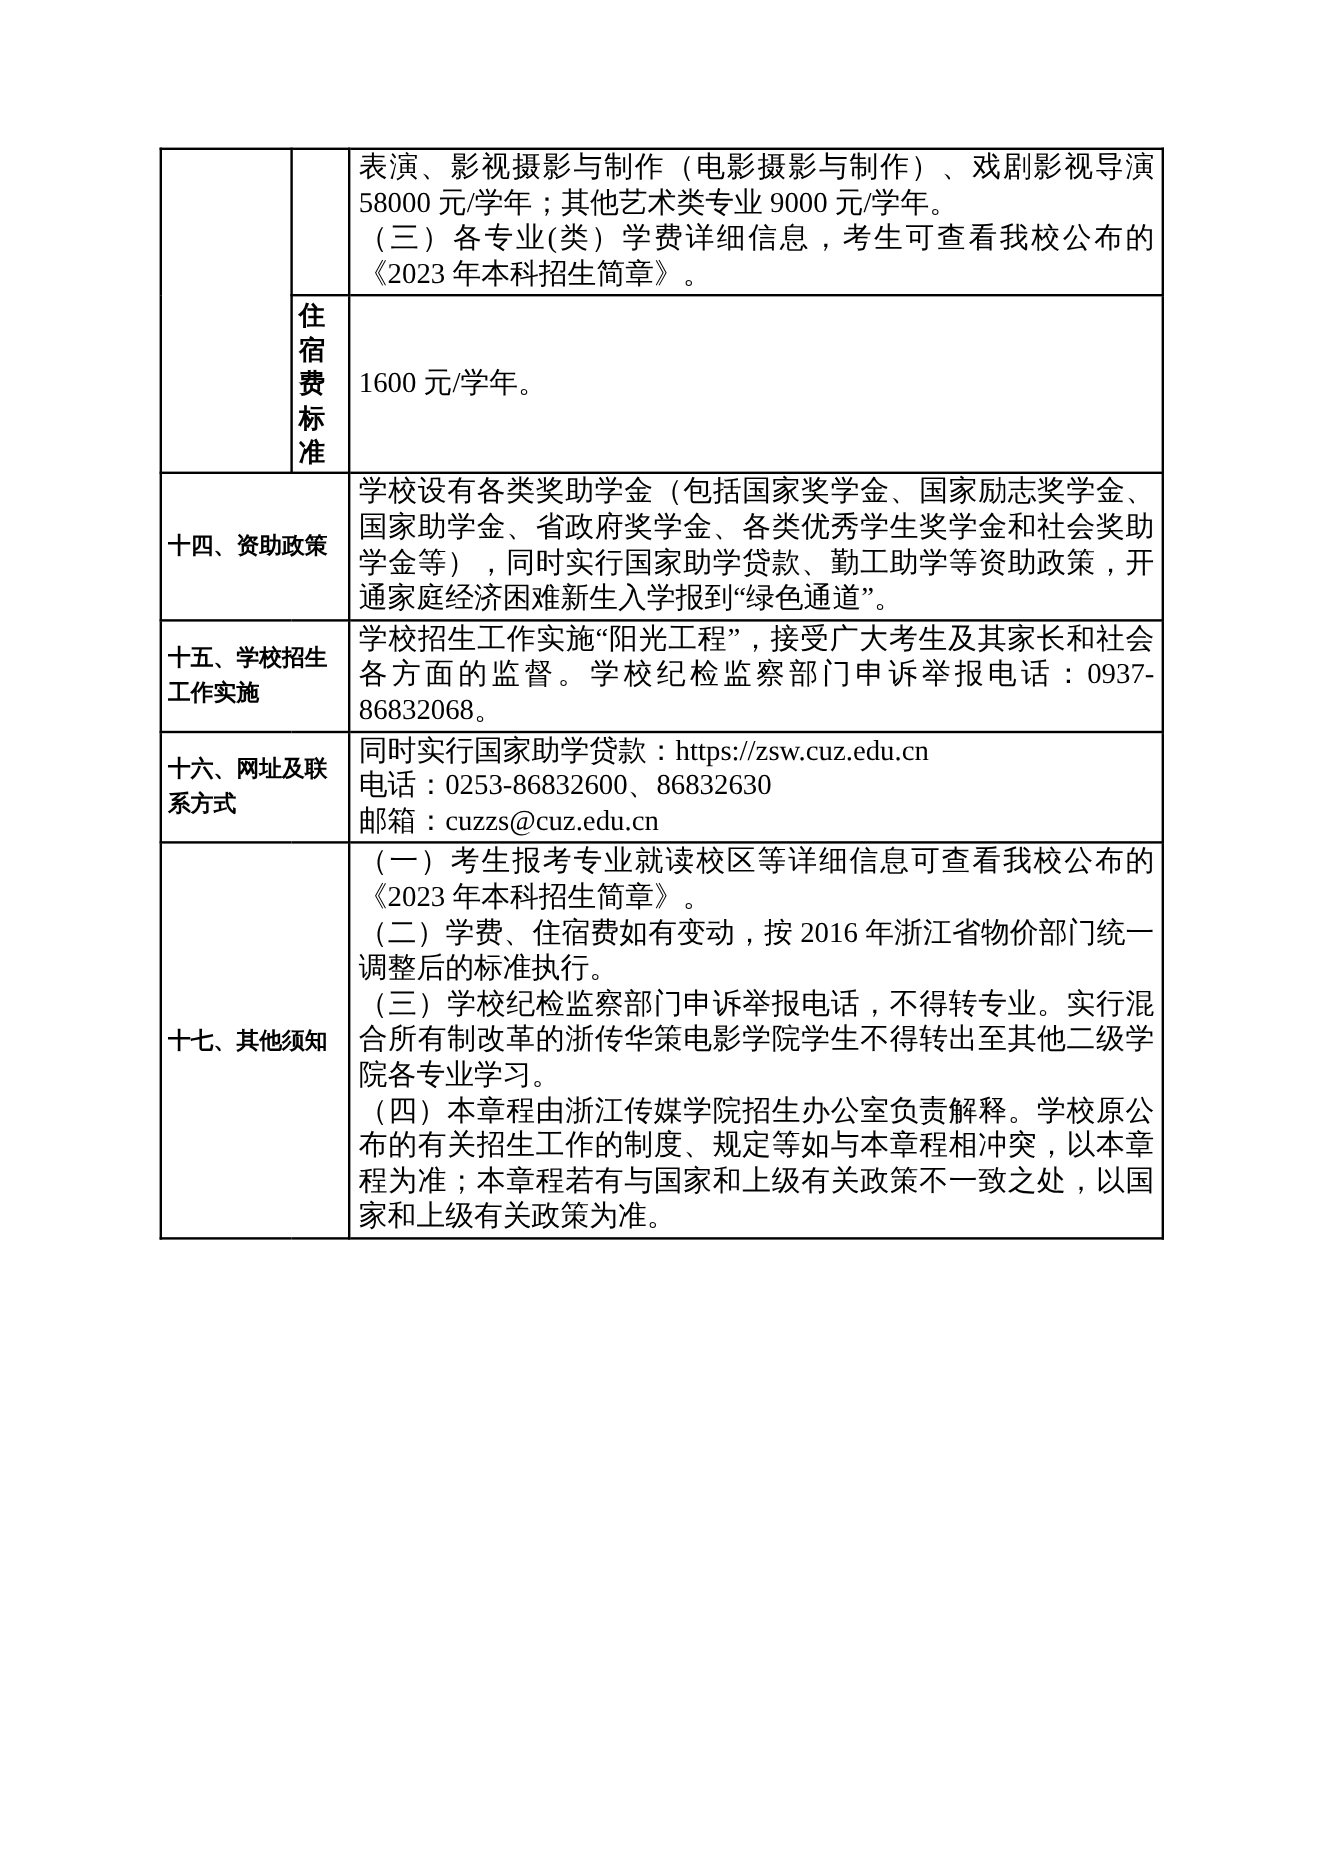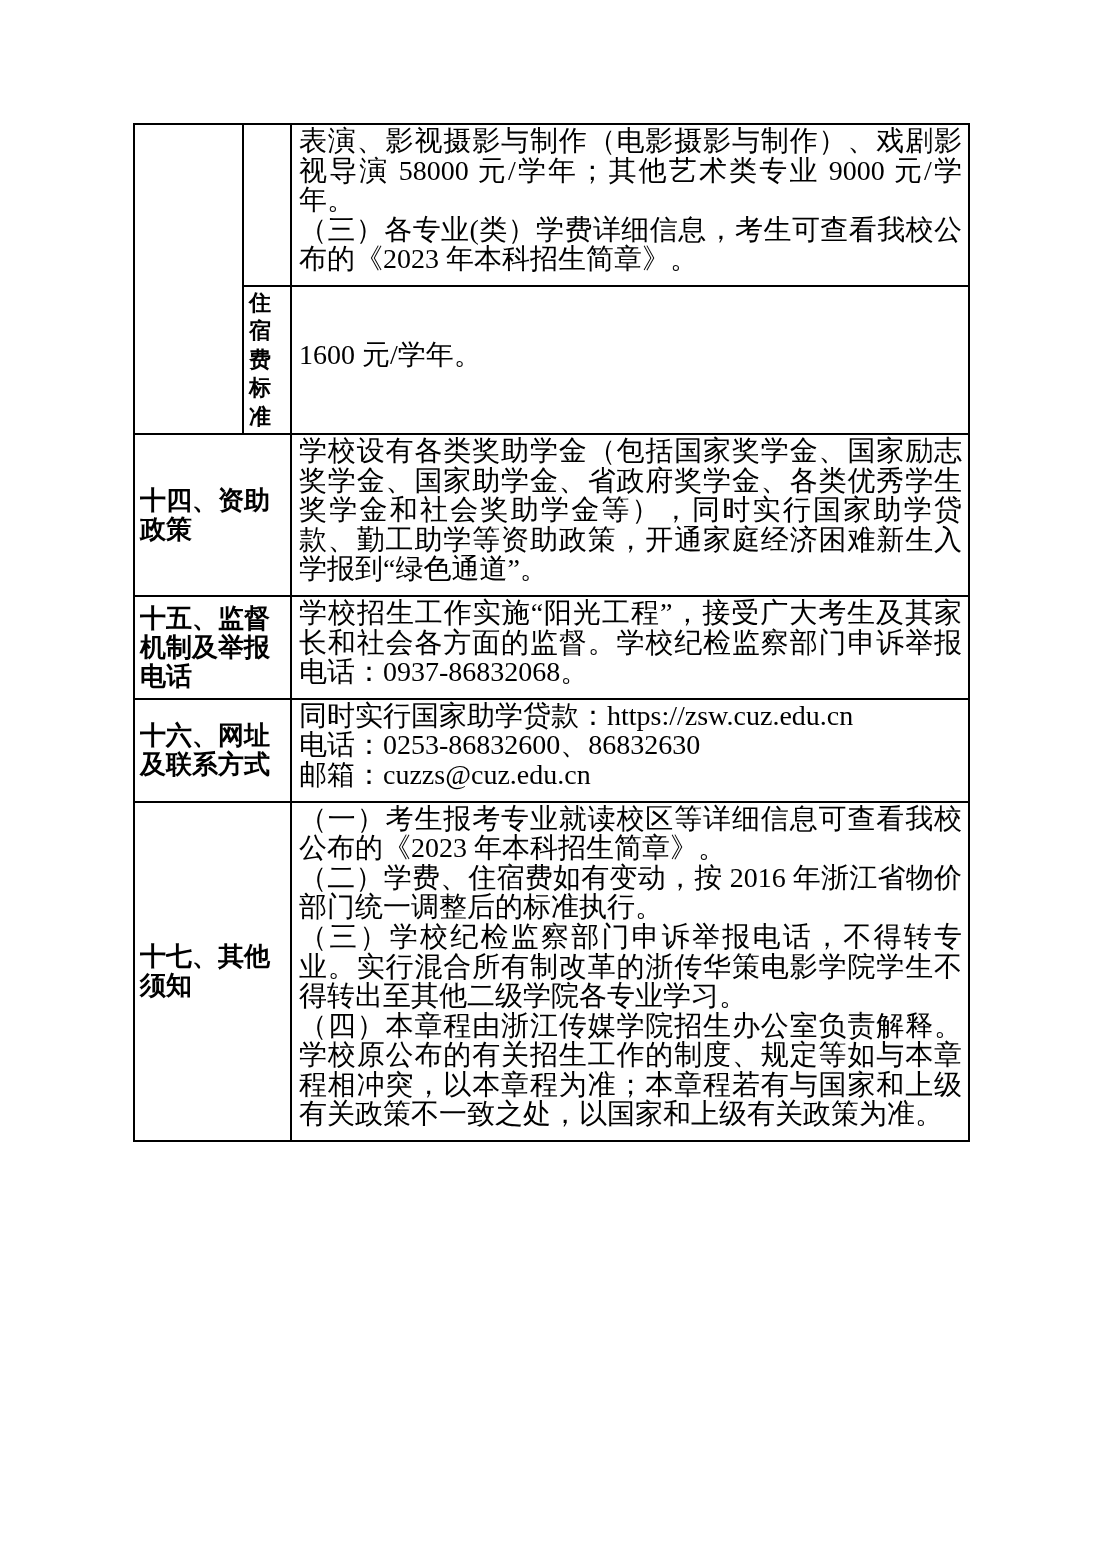--- a/index.html
+++ b/index.html
@@ -24,32 +24,32 @@
   }
   td {
     border: 2px solid #000000;
     vertical-align: middle;
     padding: 0;
     overflow: hidden;
   }
   
   td.content {
     font-family: "Liberation Serif", "DejaVu Serif", serif;
-    font-size: 28px;
+    font-size: 24px;
     line-height: 29.6px;
     color: #000000;
-    padding: 1px 6px 11px 7px;
+    padding: 1px 6px 1px 7px;
     text-align: justify;
   }
   td.content .p { margin: 0; }
   
   td.rowlabel {
     font-family: "Liberation Sans", "DejaVu Sans", sans-serif;
     font-weight: bold;
-    font-size: 26px;
+    font-size: 19px;
     line-height: 29px;
     color: #000000;
     padding: 0 2px 0 5px;
     text-align: left;
   }
   
   td.sublabel-vertical {
     font-family: "Liberation Sans", "DejaVu Sans", sans-serif;
     font-weight: bold;
     font-size: 22px;
@@ -96,21 +96,21 @@
     </tr>
 
     <tr class="r3">
       <td colspan="2" class="rowlabel">十四、资助政策</td>
       <td class="content">
         <div class="p">学校设有各类奖助学金（包括国家奖学金、国家励志奖学金、国家助学金、省政府奖学金、各类优秀学生奖学金和社会奖助学金等），同时实行国家助学贷款、勤工助学等资助政策，开通家庭经济困难新生入学报到“绿色通道”。</div>
       </td>
     </tr>
 
     <tr class="r4">
-      <td colspan="2" class="rowlabel">十五、监督机制及举报电话</td>
+      <td colspan="2" class="rowlabel">十五、学校招生工作实施</td>
       <td class="content">
         <div class="p">学校招生工作实施“阳光工程”，接受广大考生及其家长和社会各方面的监督。学校纪检监察部门申诉举报电话：0937-86832068。</div>
       </td>
     </tr>
 
     <tr class="r5">
       <td colspan="2" class="rowlabel">十六、网址及联系方式</td>
       <td class="content">
         <div class="p">同时实行国家助学贷款：https://zsw.cuz.edu.cn</div>
         <div class="p">电话：0253-86832600、86832630</div>

